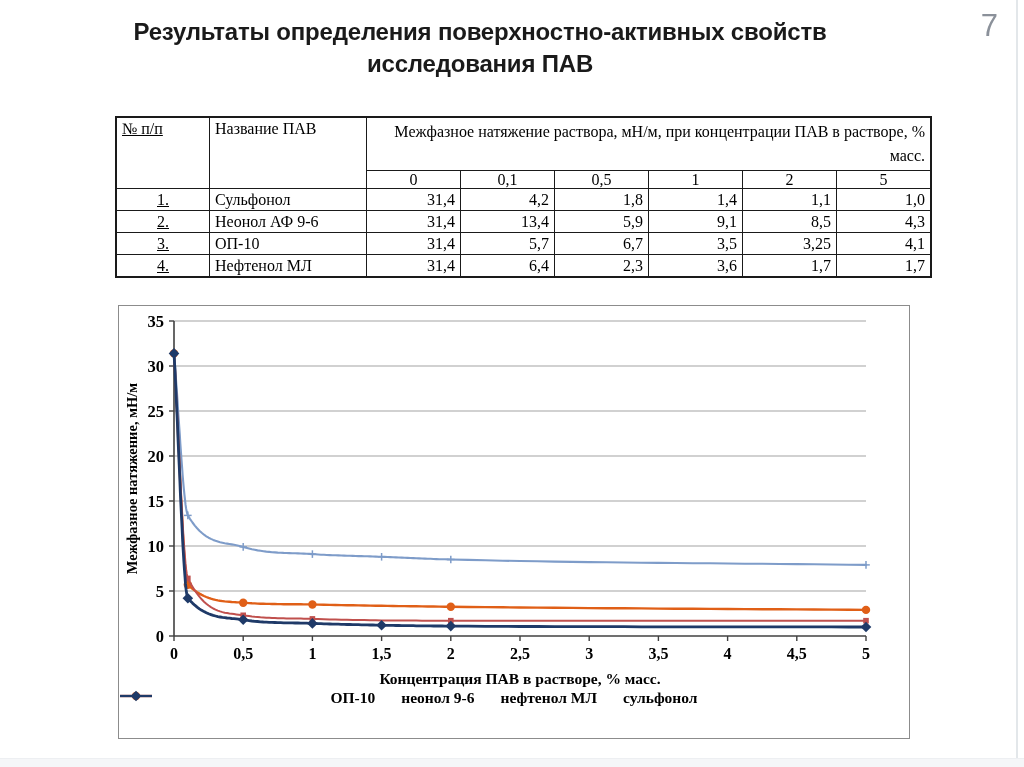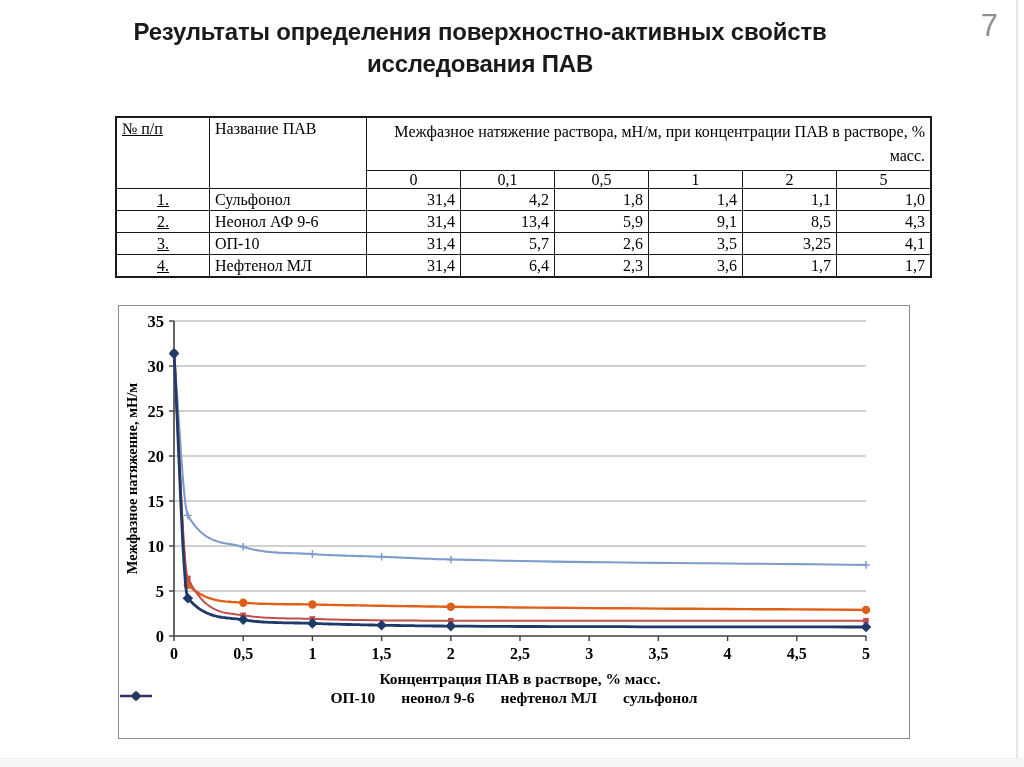--- a/index.html
+++ b/index.html
@@ -105,21 +105,21 @@
         <td class="c-val col-val">5,9</td>
         <td class="c-val col-val">9,1</td>
         <td class="c-val col-val">8,5</td>
         <td class="c-val col-val">4,3</td>
       </tr>
       <tr class="body-row">
         <td class="c-num col-num">3.</td>
         <td class="c-name col-name">ОП-10</td>
         <td class="c-val col-val">31,4</td>
         <td class="c-val col-val">5,7</td>
-        <td class="c-val col-val">2,6</td>
+        <td class="c-val col-val">6,7</td>
         <td class="c-val col-val">3,5</td>
         <td class="c-val col-val">3,25</td>
         <td class="c-val col-val">4,1</td>
       </tr>
       <tr class="body-row">
         <td class="c-num col-num">4.</td>
         <td class="c-name col-name">Нефтенол МЛ</td>
         <td class="c-val col-val">31,4</td>
         <td class="c-val col-val">6,4</td>
         <td class="c-val col-val">2,3</td>

